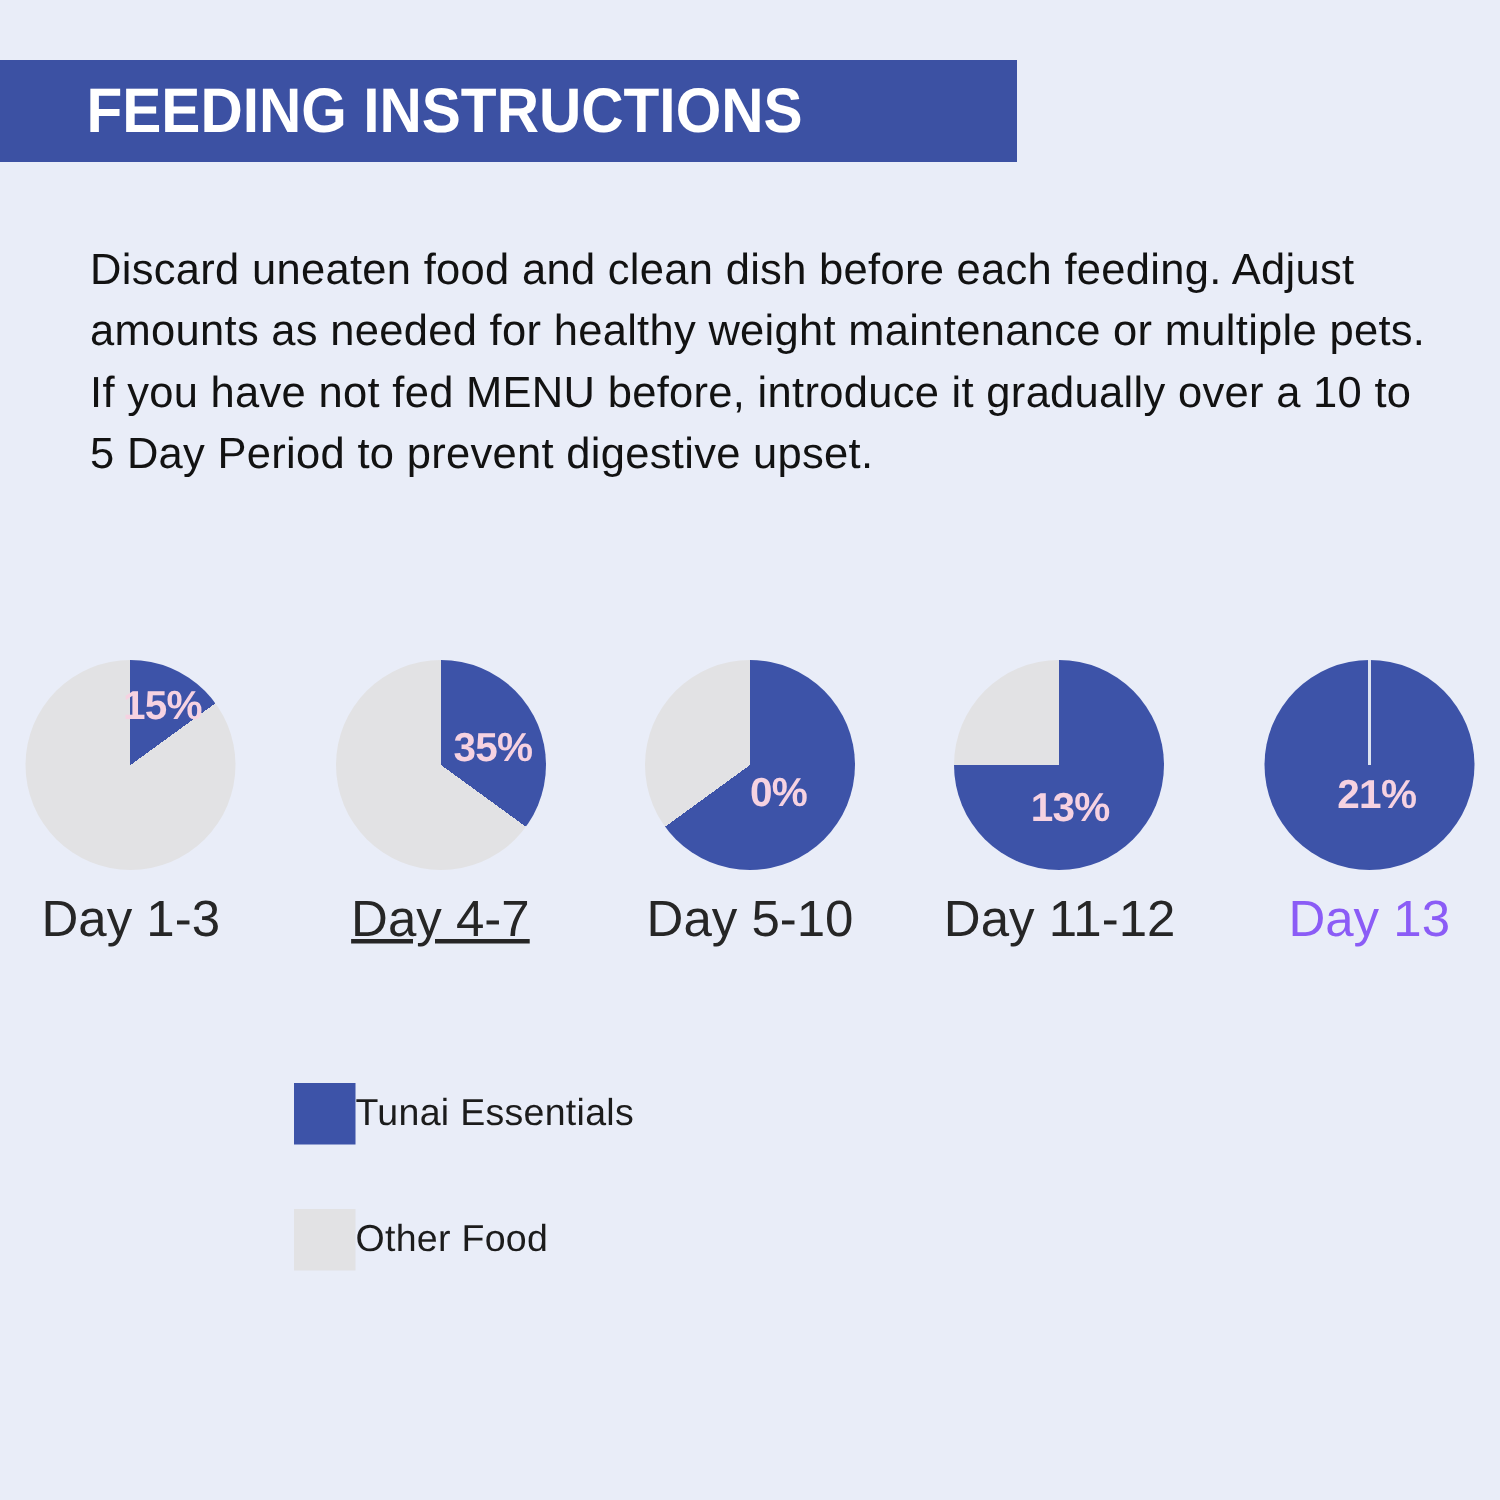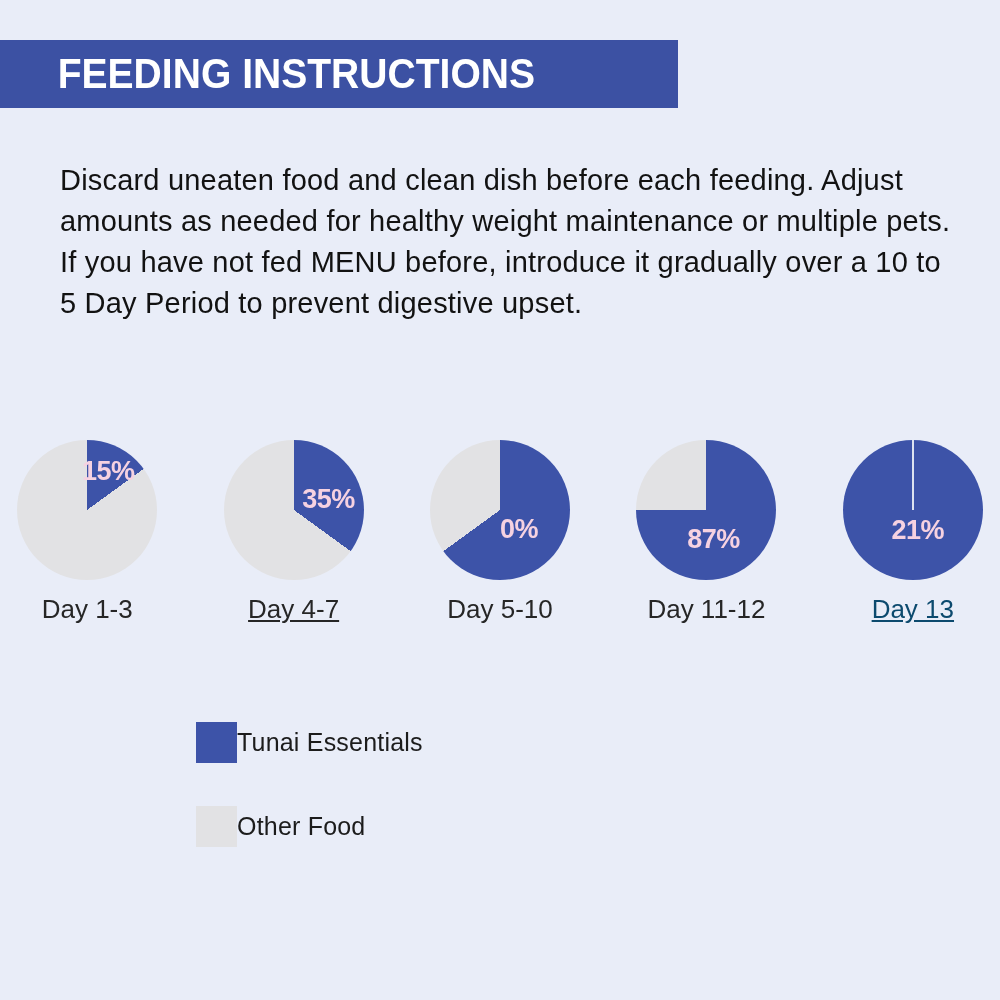--- a/index.html
+++ b/index.html
@@ -71,21 +71,21 @@
     white-space: nowrap;
   }
   .full-line {
     position: absolute;
     left: 69px; top: 0;
     width: 2px; height: 70px;
     background: #dde3f0;
   }
   .day-label {
     margin-top: 14px;
-    font-size: 26px;
+    font-size: 34px;
     color: #262626;
     white-space: nowrap;
   }
 
   
   .legend {
     position: absolute;
     left: 196px; top: 722px;
   }
   .legend-row {
@@ -130,30 +130,30 @@
         <div class="day-label" style="color: rgb(38, 38, 38); text-decoration: underline;">Day 4-7</div>
       </div>
       <div class="pie-group">
         <div class="pie" style="background: conic-gradient(rgb(61, 83, 168) 0%, rgb(61, 83, 168) 65%, rgb(226, 226, 228) 65%, rgb(226, 226, 228) 100%);">
           <div class="pct-label" style="left: 89px; top: 89px; color: rgb(246, 210, 225);">0%</div>
         </div>
         <div class="day-label" style="color: rgb(38, 38, 38);">Day 5-10</div>
       </div>
       <div class="pie-group">
         <div class="pie" style="background: conic-gradient(rgb(61, 83, 168) 0%, rgb(61, 83, 168) 75%, rgb(226, 226, 228) 75%, rgb(226, 226, 228) 100%);">
-          <div class="pct-label" style="left: 77px; top: 99px; color: rgb(246, 210, 225);">87%</div>
+          <div class="pct-label" style="left: 77px; top: 99px; color: rgb(246, 210, 225);">13%</div>
         </div>
         <div class="day-label" style="color: rgb(38, 38, 38);">Day 11-12</div>
       </div>
       <div class="pie-group">
         <div class="pie" style="background: conic-gradient(rgb(61, 83, 168) 0%, rgb(61, 83, 168) 100%, rgb(226, 226, 228) 100%, rgb(226, 226, 228) 100%);">
           <div class="full-line" style="background: rgb(221, 227, 240);"></div>
           <div class="pct-label" style="left: 75px; top: 90px; color: rgb(246, 210, 225);">21%</div>
         </div>
-        <div class="day-label" style="color: #0c4a6e; text-decoration: underline;">Day 13</div>
+        <div class="day-label" style="color: #8b5cf6;">Day 13</div>
       </div>
     </div>
 
   <div class="legend">
       <div class="legend-row">
         <div class="legend-swatch" style="background: rgb(61, 83, 168);"></div>
         <div class="legend-label">Tunai Essentials</div>
       </div>
       <div class="legend-row">
         <div class="legend-swatch" style="background: rgb(226, 226, 228);"></div>

